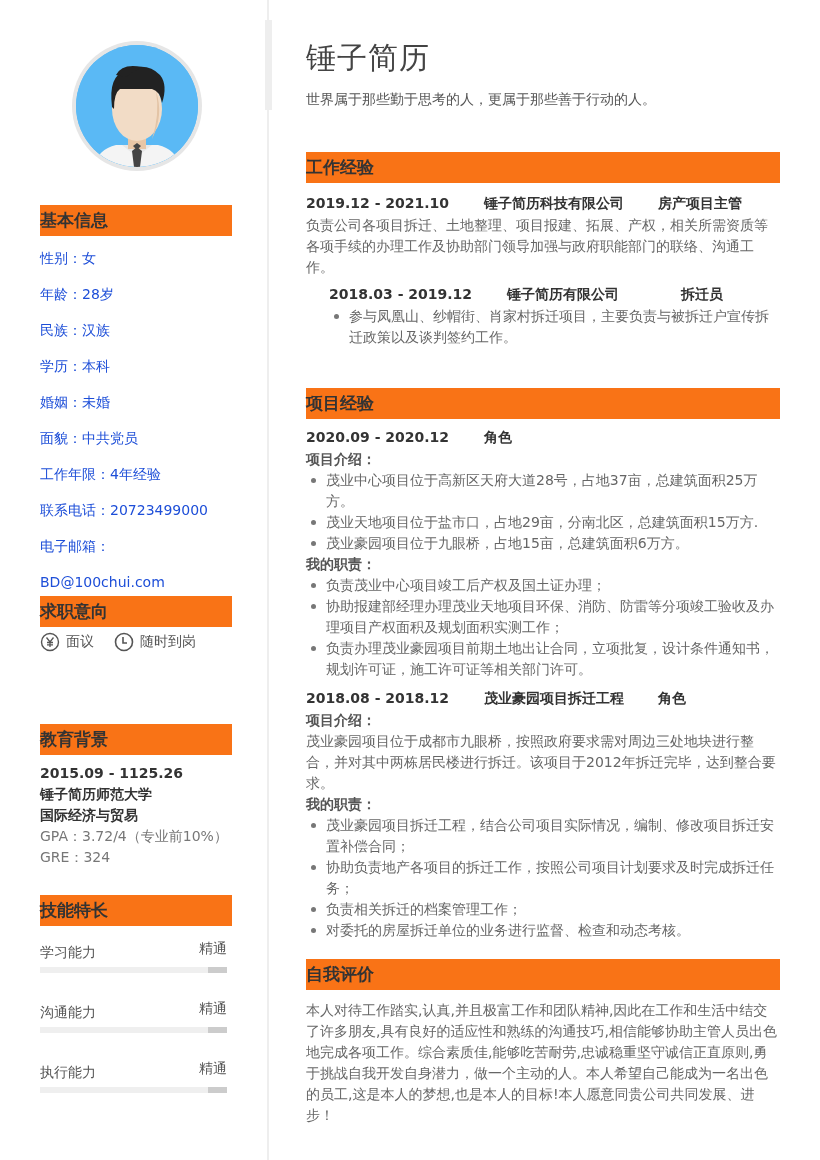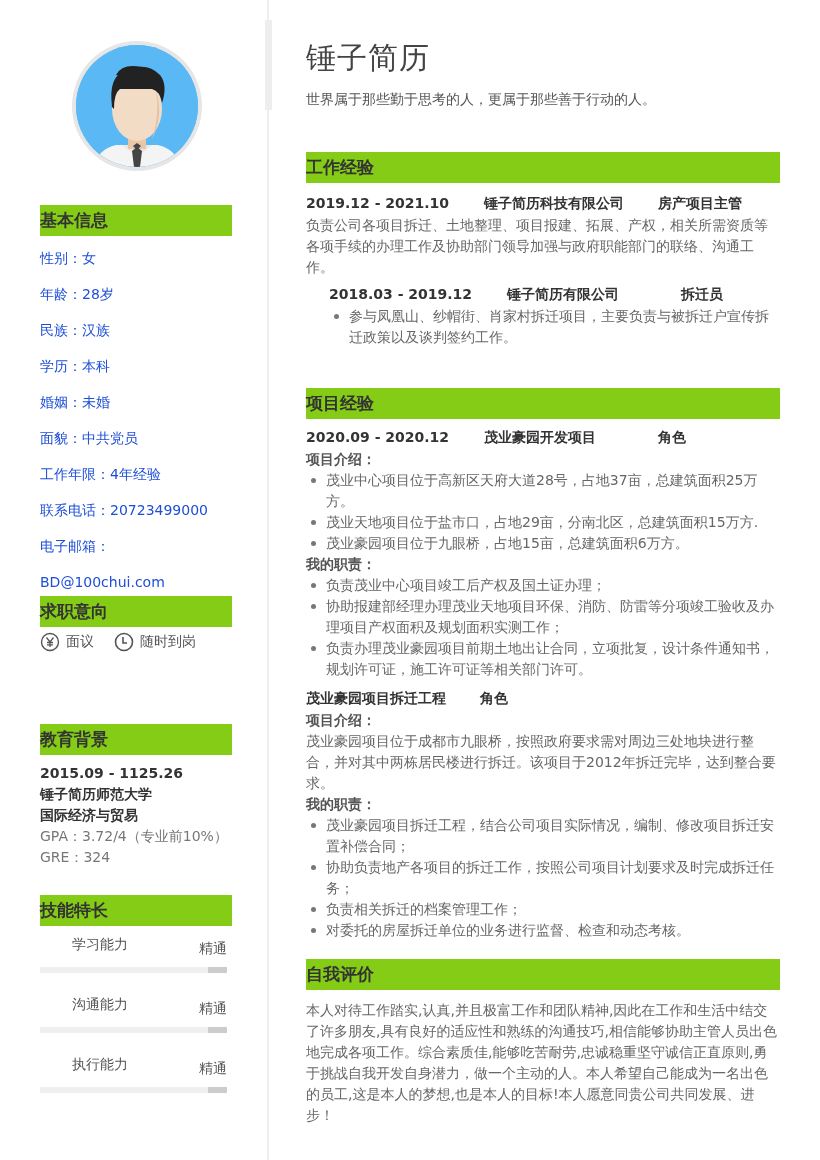--- a/index.html
+++ b/index.html
@@ -6,34 +6,34 @@
   html, body { width: 820px; height: 1160px; background: #ffffff; overflow: hidden; }
   body { position: relative; font-family: "DejaVu Sans", "Liberation Sans", sans-serif; color: #555; }
 
   .left { position: absolute; left: 40px; top: 0; width: 192px; }
   .avatar-wrap { position: absolute; left: 72px; top: 41px; width: 130px; height: 130px; border-radius: 50%; background: #e6e6e6; }
   .avatar { position: absolute; left: 4px; top: 4px; width: 122px; height: 122px; border-radius: 50%; background: #5ab9f5; overflow: hidden; }
 
   .divider { position: absolute; left: 267px; top: 0; width: 2px; height: 1160px; background: #eeeeee; }
   .divider-block { position: absolute; left: 265px; top: 20px; width: 7px; height: 90px; background: #eeeeee; }
 
-  .sec-title { background: #84cc16; height: 31px; line-height: 31px; font-size: 17px; font-weight: bold; color: #333; padding-left: 0; }
+  .sec-title { background: #f97316; height: 31px; line-height: 31px; font-size: 17px; font-weight: bold; color: #333; padding-left: 0; }
   .left .sec-title { width: 192px; }
 
   .info-item { font-size: 14px; color: #1d4ed8; height: 36px; line-height: 36px; }
 
   .intent-row { display: flex; align-items: center; font-size: 14px; color: #555; height: 30px; }
   .intent-row .it { display: flex; align-items: center; margin-right: 20px; }
   .intent-row .ic { width: 20px; height: 20px; margin-right: 6px; display: inline-flex; align-items: center; justify-content: center; }
 
   .edu-bold { font-size: 14px; font-weight: bold; color: #333; line-height: 21px; }
   .edu-norm { font-size: 14px; color: #777; line-height: 21px; }
 
   .skill { position: relative; height: 60px; }
-  .skill .name { position: absolute; left: 0; top: 0; font-size: 14px; color: #555; margin-left: 32px; }
+  .skill .name { position: absolute; left: 0; top: 8px; font-size: 14px; color: #555; }
   .skill .level { position: absolute; right: 5px; top: 4px; font-size: 14px; color: #555; }
   .skill .bar { position: absolute; left: 0; top: 31px; width: 187px; height: 6px; background: #efefef; }
   .skill .bar .fill { position: absolute; right: 0; top: 0; height: 6px; background: #cccccc; }
 
   .right { position: absolute; left: 306px; top: 0; width: 474px; }
   .title { position: absolute; left: 306px; top: 38px; font-size: 30px; color: #444; font-weight: normal; letter-spacing: 1px; }
   .motto { position: absolute; left: 306px; top: 91px; font-size: 14px; color: #555; }
 
   .right .sec-title { width: 474px; padding-left: 0; }
 
@@ -178,39 +178,39 @@
       </ul>
     </div>
   </div>
 
   <div style="position:absolute; top:388px; left:0; width:474px;">
     <div class="sec-title">项目经验</div>
 
     <div style="margin-top:6px;">
       <div class="entry-head">
         <span class="c1">2020.09 - 2020.12</span>
-        <span class="c2">茂业豪园开发项目</span>
         <span>角色</span>
       </div>
       <div class="sub-label">项目介绍：</div>
       <ul class="bullets">
         <li>茂业中心项目位于高新区天府大道28号，占地37亩，总建筑面积25万方。</li>
         <li>茂业天地项目位于盐市口，占地29亩，分南北区，总建筑面积15万方.</li>
         <li>茂业豪园项目位于九眼桥，占地15亩，总建筑面积6万方。</li>
       </ul>
       <div class="sub-label">我的职责：</div>
       <ul class="bullets">
         <li>负责茂业中心项目竣工后产权及国土证办理；</li>
         <li>协助报建部经理办理茂业天地项目环保、消防、防雷等分项竣工验收及办理项目产权面积及规划面积实测工作；</li>
         <li>负责办理茂业豪园项目前期土地出让合同，立项批复，设计条件通知书，规划许可证，施工许可证等相关部门许可。</li>
       </ul>
     </div>
 
     <div style="margin-top:6px;">
       <div class="entry-head">
+        <span class="c1">2018.08 - 2018.12</span>
         <span class="c2">茂业豪园项目拆迁工程</span>
         <span>角色</span>
       </div>
       <div class="sub-label">项目介绍：</div>
       <div class="para">茂业豪园项目位于成都市九眼桥，按照政府要求需对周边三处地块进行整合，并对其中两栋居民楼进行拆迁。该项目于2012年拆迁完毕，达到整合要求。</div>
       <div class="sub-label">我的职责：</div>
       <ul class="bullets">
         <li>茂业豪园项目拆迁工程，结合公司项目实际情况，编制、修改项目拆迁安置补偿合同；</li>
         <li>协助负责地产各项目的拆迁工作，按照公司项目计划要求及时完成拆迁任务；</li>
         <li>负责相关拆迁的档案管理工作；</li>

